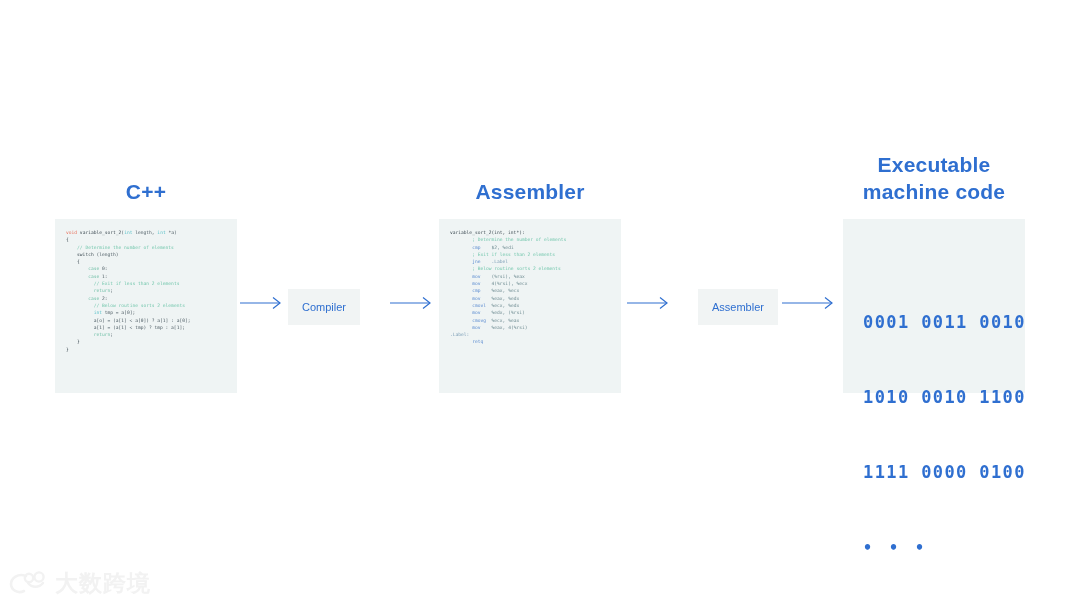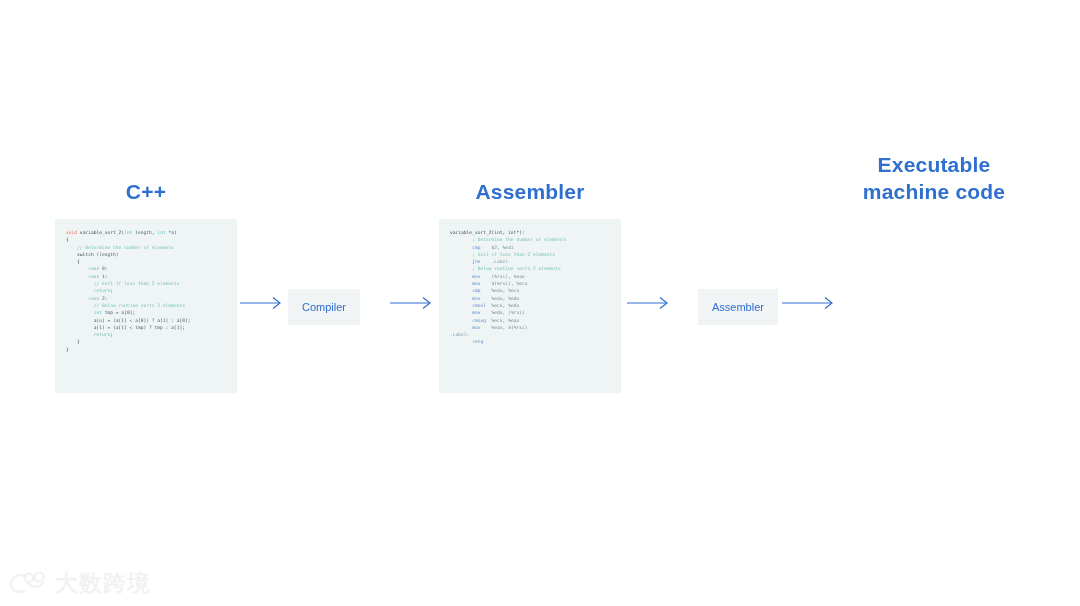--- a/index.html
+++ b/index.html
@@ -180,20 +180,28 @@
   <div class="arrow arrow-4">
     <svg width="54" height="14" viewBox="0 0 54 14">
       <line x1="0" y1="7" x2="50" y2="7" stroke="#2f6fd0" stroke-width="1.2"></line>
       <polyline points="43,1.5 50,7 43,12.5" fill="none" stroke="#2f6fd0" stroke-width="1.2"></polyline>
     </svg>
   </div>
 
   <div class="heading heading-mc">Executable
 machine code</div>
 
+  <div class="panel panel-mc">
+    <div class="mc-body">
+      <div>0001 0011 0010</div>
+      <div>1010 0010 1100</div>
+      <div>1111 0000 0100</div>
+      <div class="mc-dots">• • •</div>
+    </div>
+  </div>
 
   <div class="watermark">
     <span>
       <svg class="wm-logo" width="40" height="26" viewBox="0 0 40 26">
         <path d="M18 6 C10 3, 3 8, 3 14 C3 20, 10 24, 16 21" fill="none" stroke="#f2f2f2" stroke-width="2.6" stroke-linecap="round"></path>
         <circle cx="21" cy="8" r="4.2" fill="none" stroke="#f2f2f2" stroke-width="2.4"></circle>
         <circle cx="31" cy="7" r="4.6" fill="none" stroke="#f2f2f2" stroke-width="2.4"></circle>
         <path d="M20 13 C24 18, 31 18, 35 13" fill="none" stroke="#f2f2f2" stroke-width="2.4" stroke-linecap="round"></path>
       </svg>
     </span>

